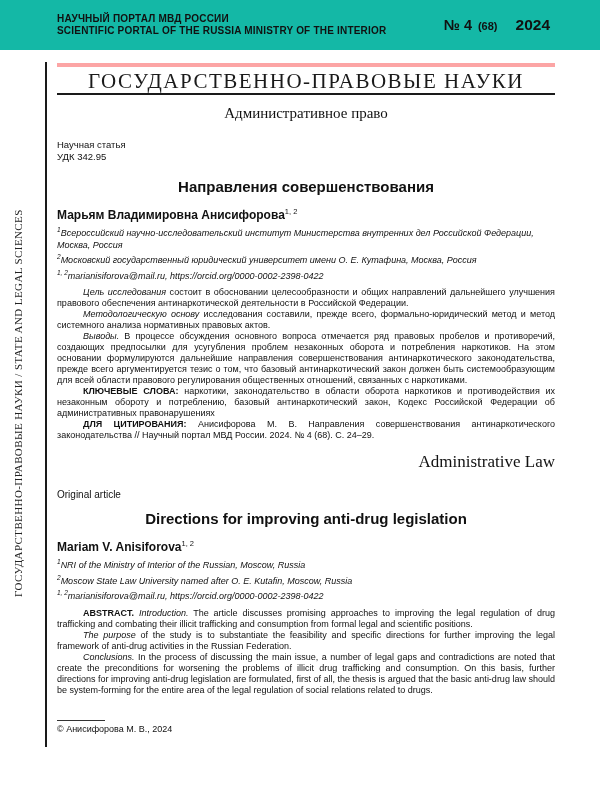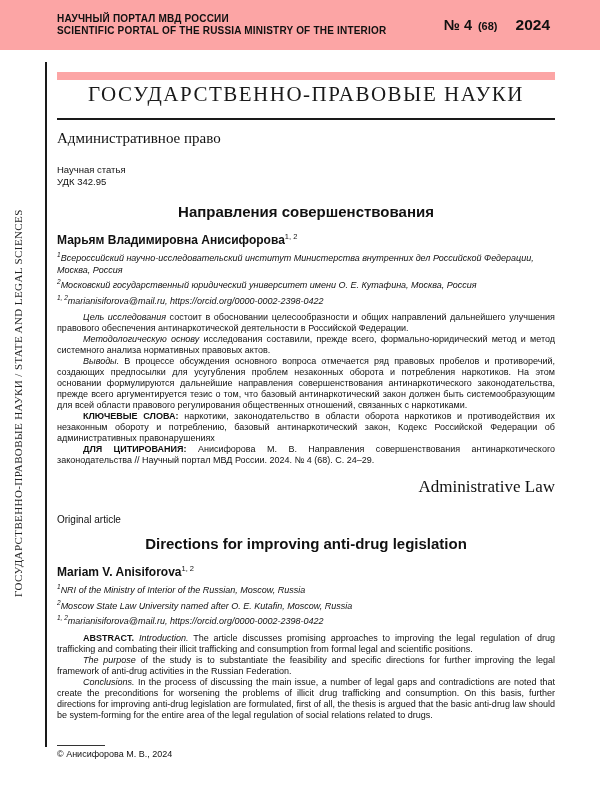--- a/index.html
+++ b/index.html
@@ -3,48 +3,48 @@
 <meta charset="utf-8">
 <style>
   html,body{margin:0;padding:0;}
   body{
     width:600px;height:799px;background:#ffffff;color:#111;
     font-family:"Liberation Sans",sans-serif;position:relative;overflow:hidden;
     -webkit-font-smoothing:antialiased;
   }
   
   .header-bar{
-    position:absolute;top:0;left:0;width:600px;height:50px;background:#fca5a5;
+    position:absolute;top:0;left:0;width:600px;height:50px;background:#14b8a6;
     display:flex;align-items:center;justify-content:space-between;
     box-sizing:border-box;padding:0 50px 0 57px;
   }
   .hb-left{font-weight:bold;font-size:10px;line-height:12.5px;letter-spacing:.2px;}
   .hb-right{display:flex;align-items:baseline;gap:6px;font-weight:bold;white-space:nowrap;}
   .hb-issue{font-size:14.5px;}
   .hb-vol{font-size:11px;font-weight:bold;}
   .hb-year{font-size:15.5px;margin-left:12px;text-align:center;}
   
   .side-rule{position:absolute;left:45px;top:62px;width:2px;height:685px;background:#1a1a1a;}
   .side-text{
     position:absolute;left:12px;top:213px;height:380px;
     writing-mode:vertical-rl;transform:rotate(180deg);
     display:flex;align-items:center;justify-content:center;white-space:nowrap;
     font-family:"Liberation Serif",serif;font-size:11px;letter-spacing:.4px;color:#222;
   }
   
   .content{position:absolute;left:57px;top:50px;width:498px;}
   .section-head{
-    margin-top:22px;border-top:8px solid #fca5a5;border-bottom:2px solid #1a1a1a;
-    padding:2px 0 12px;
+    margin-top:13px;border-top:4px solid #fca5a5;border-bottom:2px solid #1a1a1a;
+    padding:2px 0 0;
   }
   .section-head .h1{
     margin:0;font-family:"Liberation Serif",serif;font-weight:normal;
     font-size:21px;line-height:24px;letter-spacing:1.5px;text-align:center;color:#1a1a1a;
   }
-  .subsection-ru{margin-top:10px;font-family:"Liberation Serif",serif;font-size:15px;text-align:left;}
+  .subsection-ru{margin-top:10px;font-family:"Liberation Serif",serif;font-size:15px;text-align:center;}
   .meta{margin-top:17px;font-size:9.5px;line-height:12px;}
   .title-ru,.title-en{margin:14px 0 0;font-size:15px;line-height:19px;font-weight:bold;text-align:center;}
   .author{margin-top:9px;font-weight:bold;font-size:12px;line-height:14px;}
   .author sup{font-size:7.5px;font-weight:normal;}
   .affils{font-style:italic;font-size:9px;line-height:11.5px;margin-top:2px;}
   .affils div{margin:0;}
   .affils sup{font-size:6.5px;}
   .abstract{margin-top:5px;font-size:9px;line-height:11px;text-align:justify;}
   .abstract p{margin:0;text-indent:26px;}
   .subsection-en{margin-top:11px;font-family:"Liberation Serif",serif;font-size:17px;text-align:right;}

